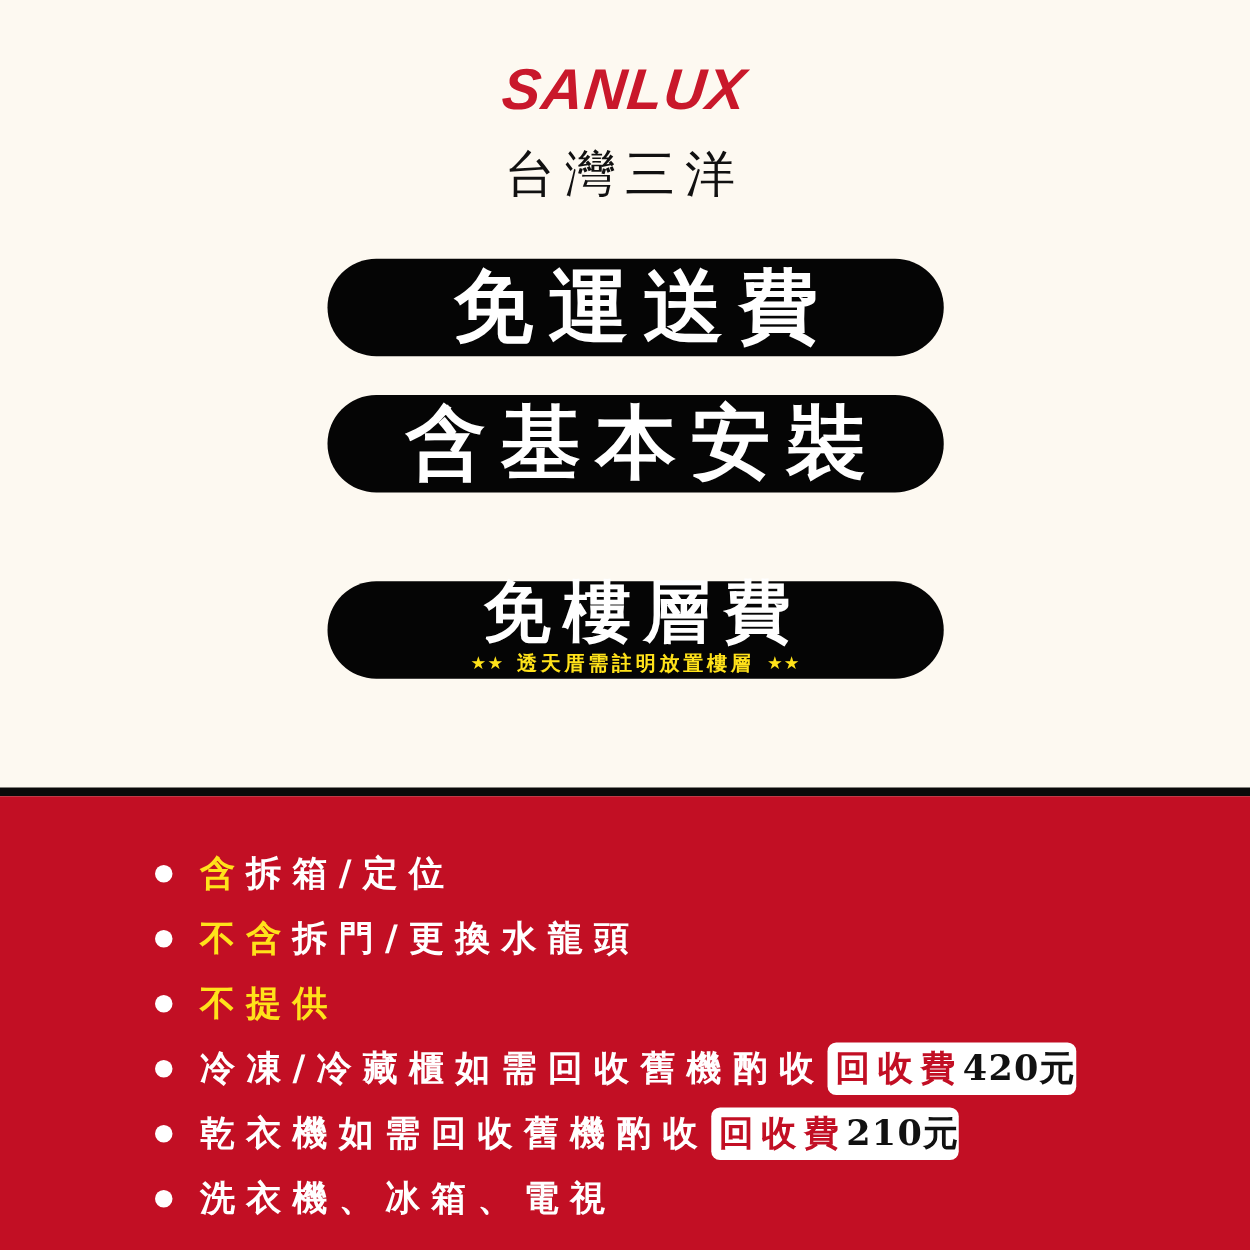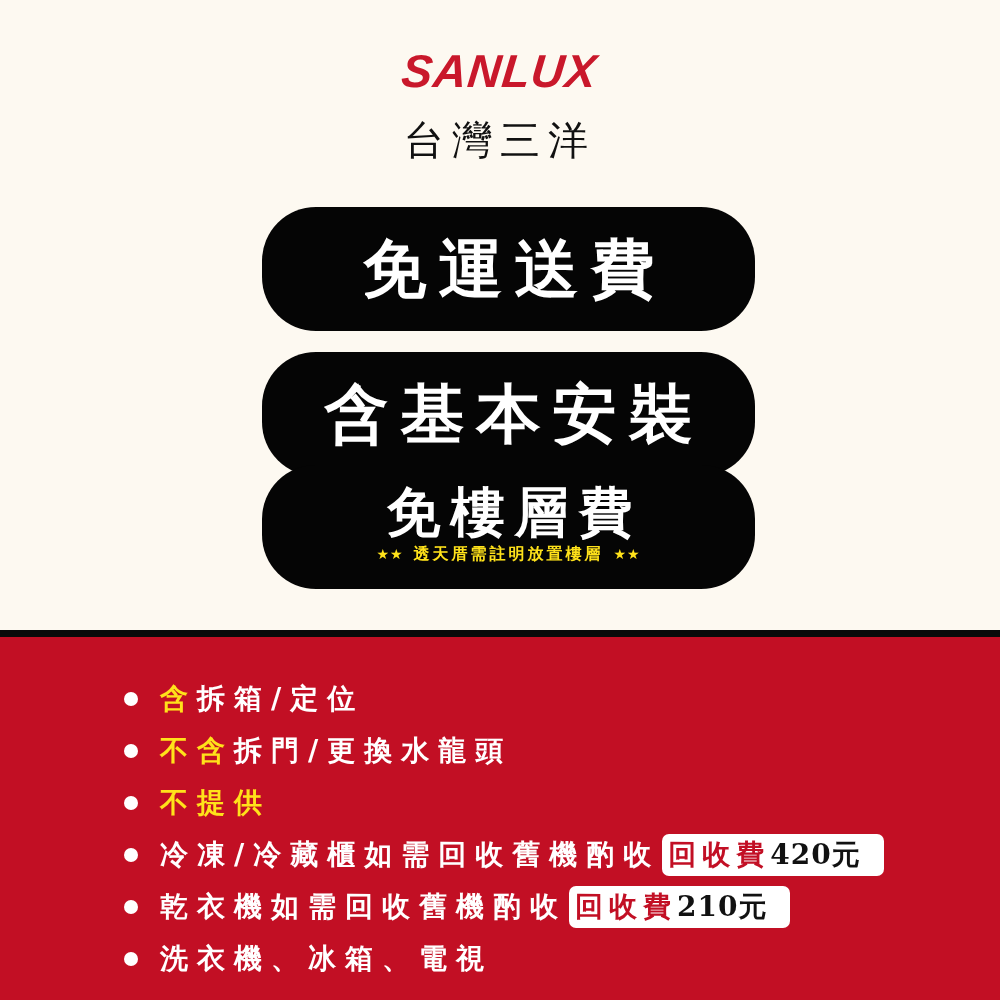--- a/index.html
+++ b/index.html
@@ -25,27 +25,27 @@
     transform: skewX(-6deg);
     display: inline-block;
   }
   .brand-zh {
     margin-top: 24px;
     font-size: 40px; letter-spacing: 8px;
     color: #111; line-height: 44px;
     font-weight: 400;
   }
   .pill {
-    position: absolute; left: 262px; width: 493px; height: 124px;
+    position: absolute; left: 262px; width: 493px; height: 78px;
     background: #050505; border-radius: 54px;
     color: #fff; text-align: center;
     display: flex; flex-direction: column; align-items: center; justify-content: center;
   }
   .pill-1 { top: 207px; }
-  .pill-2 { top: 352px; }
+  .pill-2 { top: 316px; }
   .pill-3 { top: 465px; }
   .pill-title {
     font-weight: 900; font-size: 64px; letter-spacing: 12px; line-height: 70px;
     padding-left: 12px;
   }
   .pill-2 .pill-title { font-size: 64px; letter-spacing: 12px; }
   .pill-3 .pill-title { font-size: 54px; letter-spacing: 10px; line-height: 58px; margin-top: -6px; }
   .pill-note {
     color: #ffe21a; font-size: 16px; font-weight: 700; letter-spacing: 3px;
     line-height: 20px; margin-top: 2px;
@@ -65,21 +65,21 @@
     color: #ffffff; font-weight: 700; font-size: 28px; letter-spacing: 9px;
     white-space: nowrap;
   }
   .bullet {
     width: 14px; height: 14px; border-radius: 50%; background: #fff;
     margin-right: 22px; flex: none;
   }
   .hl { color: #ffe21a; }
   .fee-box {
     display: inline-flex; align-items: center;
-    background: #ffffff; border-radius: 7px; padding: 2px 23px 2px 6px;
+    background: #ffffff; border-radius: 7px; padding: 2px 0 2px 6px;
     margin-left: 2px; letter-spacing: 6px;
   }
   .fee-label { color: #c20f24; font-weight: 900; }
   .fee-amount {
     color: #111; font-family: "DejaVu Serif", "Liberation Serif", serif;
     font-weight: 700; letter-spacing: 1px; font-size: 28px; text-align: right;
   }
 </style>
 </head>
 <body>

